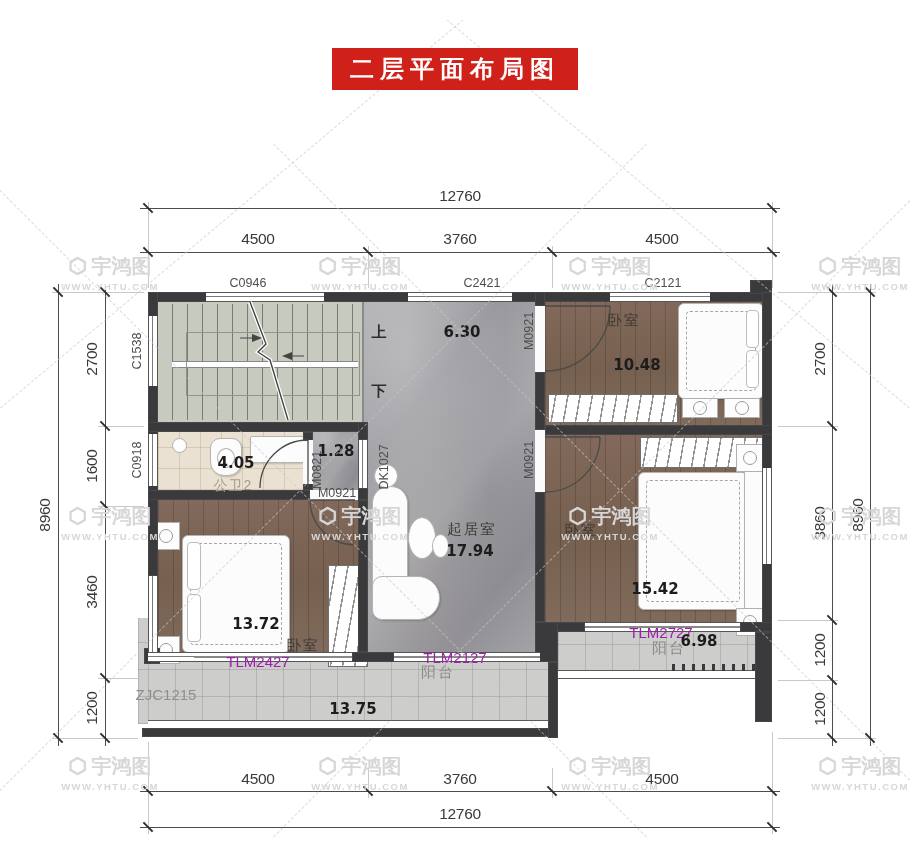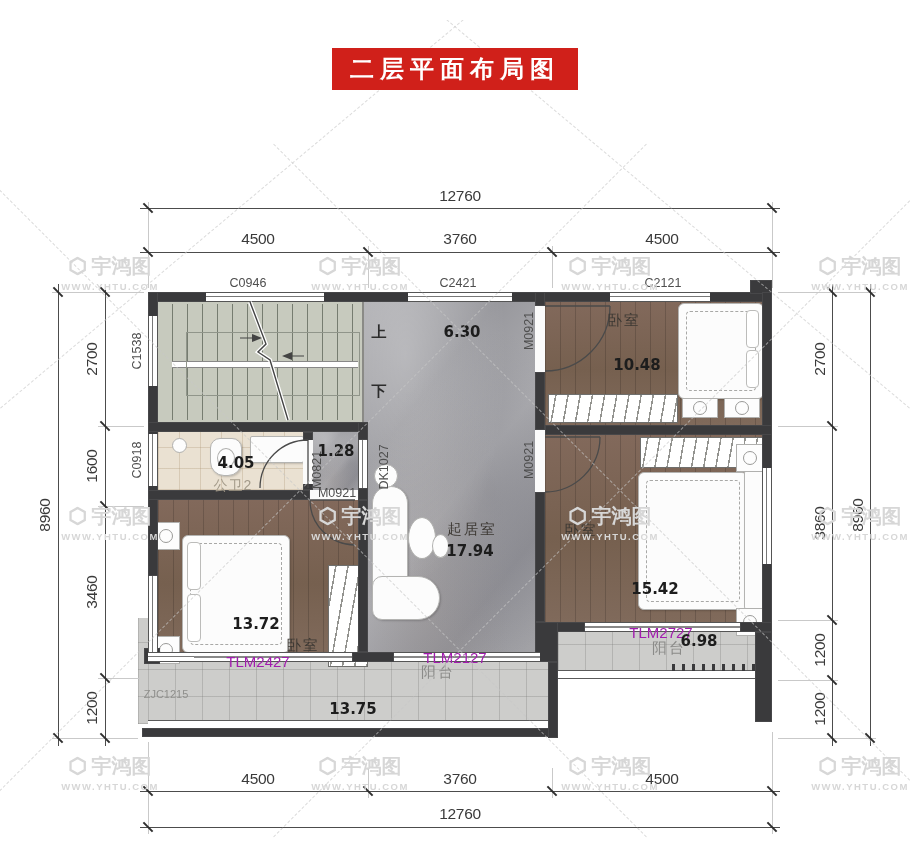--- a/index.html
+++ b/index.html
@@ -54,21 +54,21 @@
         border:1px solid #9a9a98;border-radius:50%}
   .hatch{position:absolute;background:
         repeating-linear-gradient(100deg, transparent 0 6px, #93938f 6px 7.5px, transparent 7.5px 12px),#fff;
         border:1px solid #6f6f6d;z-index:4}
   .roundf{position:absolute;background:#fdfdfd;border:1px solid #b0b0ae;border-radius:50%;z-index:4}
   
   .lab{position:absolute;transform:translate(-50%,-50%);white-space:nowrap;z-index:12}
   .lab.v{transform:translate(-50%,-50%) rotate(-90deg)}
   .code{font-size:12.5px;color:#4e4e4e}
   .code-g{font-size:15px;color:#a21caf}
-  .code-zjc{font-size:11px;color:#8f8f8c}
+  .code-zjc{font-size:15px;color:#8f8f8c}
   .area{font-size:15px;font-weight:700;color:#1d1d1d;font-family:"DejaVu Sans",sans-serif}
   .rname{font-size:14.5px;color:#3c3833;letter-spacing:2px}
   .rname-tile{font-size:15px;color:#8b8b89;letter-spacing:2px}
   .rname-bath{font-size:14px;color:#a39a89;letter-spacing:1px}
   .updown{font-size:15px;font-weight:700;color:#2c2c2c}
   
   .dimline{position:absolute;background:#4c4c4c;z-index:10}
   .ext{position:absolute;background:#c9c9c9;z-index:9}
   .tick{position:absolute;width:13px;height:2px;background:#2e2e2e;z-index:11;
         transform:translate(-50%,-50%) rotate(45deg)}
@@ -208,21 +208,21 @@
       <path d="M310,480 L355,480 M310,480 A45,45 0 0 0 355,525"></path>
     </g>
     <polyline points="250,282 266,324 258,332 270,340 288,400" fill="none" stroke="#ffffff" stroke-width="4"></polyline>
     <polyline points="250,282 266,324 258,332 270,340 288,400" fill="none" stroke="#444" stroke-width="1.4"></polyline>
     <path d="M240,318 L258,318 M304,336 L286,336" stroke="#444" stroke-width="1.2"></path>
     <polygon points="262,318 252,314 252,322" fill="#444"></polygon>
     <polygon points="282,336 292,332 292,340" fill="#444"></polygon>
   </svg>
 
   <div class="lab code" style="left:248px;top:263px">C0946</div>
-  <div class="lab code" style="left:458px;top:263px">C2421</div>
+  <div class="lab code" style="left:482px;top:263px">C2421</div>
   <div class="lab code" style="left:663px;top:263px">C2121</div>
   <div class="lab code v" style="left:137px;top:331px">C1538</div>
   <div class="lab code v" style="left:137px;top:440px">C0918</div>
   <div class="lab code v" style="left:529px;top:311px">M0921</div>
   <div class="lab code v" style="left:529px;top:440px">M0921</div>
   <div class="lab code" style="left:337px;top:473px">M0921</div>
   <div class="lab code v" style="left:317px;top:450px">M0821</div>
   <div class="lab code v" style="left:384px;top:447px">DK1027</div>
   <div class="lab code-g" style="left:455px;top:637px">TLM2127</div>
   <div class="lab code-g" style="left:258px;top:641px">TLM2427</div>

